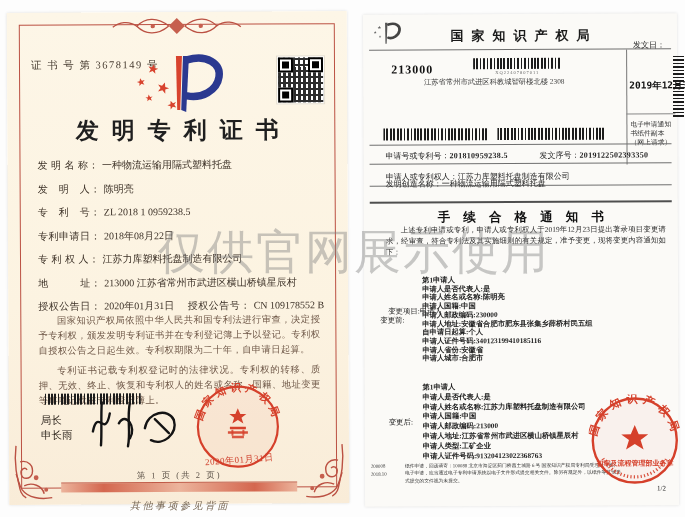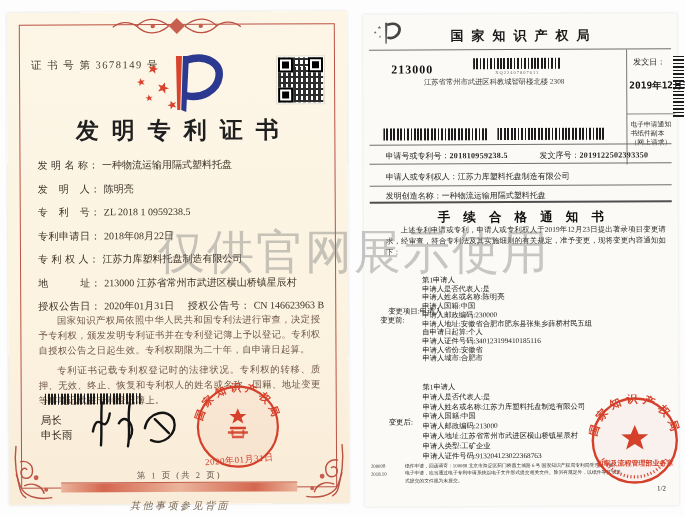--- a/index.html
+++ b/index.html
@@ -57,36 +57,36 @@
   .hr{position:absolute;left:6px;right:6px;border-top:1.3px solid #6f6f6f;}
   .hr1{top:35px}.hr2{top:130px}.hr3{top:149px}.hr4{top:171px}
   .hr5{top:187px;border-top:2.2px solid #4f4f4f;}
   .postcode{position:absolute;left:28px;top:48px;font-size:12px;font-weight:bold;letter-spacing:1px;color:#111;}
   .bc{background:repeating-linear-gradient(90deg,#1c1c1c 0 1.5px,transparent 1.5px 3px,#1c1c1c 3px 5px,transparent 5px 6.8px);}
   .bc1{position:absolute;left:110px;top:44px;width:88px;height:11px;}
   .bc-no{position:absolute;left:110px;top:56px;width:88px;text-align:center;font-size:4.5px;letter-spacing:1px;color:#666;}
   .addr1{position:absolute;left:26px;top:63px;width:210px;text-align:center;font-size:7.3px;color:#3c3c3c;}
   .addr2{position:absolute;left:26px;top:74px;width:210px;text-align:center;font-size:7.3px;color:#3c3c3c;}
   .vline{position:absolute;left:263px;top:36px;height:115px;border-left:1px solid #777;}
-  .issue-label{position:absolute;left:270px;top:43px;font-size:8px;color:#222;}
+  .issue-label{position:absolute;left:270px;top:26px;font-size:8px;color:#222;}
   .issue-date{position:absolute;left:266px;top:66px;font-size:9.5px;font-weight:bold;
         font-family:"DejaVu Sans Mono",monospace;white-space:nowrap;color:#111;}
   .subline{position:absolute;left:263px;right:2px;top:100px;border-top:1px solid #888;}
   .copy-note{position:absolute;left:267px;top:106px;width:45px;font-size:6.8px;line-height:1.35;color:#2e2e2e;}
   .bc2{position:absolute;left:20px;top:114px;width:104px;height:12px;}
   .bc3{position:absolute;left:134px;top:114px;width:108px;height:12px;}
   .n-row{position:absolute;font-size:8px;color:#1f1f1f;white-space:nowrap;}
   .n-row b{letter-spacing:.3px;}
   .notice-title{position:absolute;left:0;right:0;top:195px;text-align:center;font-size:12.5px;
         font-weight:bold;letter-spacing:5px;text-indent:5px;color:#111;}
   .n-body{position:absolute;left:22px;right:12px;top:210px;font-size:7.4px;line-height:1.5;
         text-indent:2em;color:#2b2b2b;text-align:justify;}
   .chg{position:absolute;font-size:7.4px;color:#222;margin-top:48px;}
   .list{position:absolute;left:58px;font-size:7.3px;color:#222;}
-  .list div{white-space:nowrap;}
+  .list div{white-space:nowrap;font-weight:bold;}
   .list.before div{line-height:8.7px;}
   .list.after div{line-height:9.8px;}
   .n-seal{position:absolute;left:224px;top:381px;z-index:5;}
   .foot-codes{position:absolute;left:6px;top:448px;font-size:4.8px;line-height:1.6;color:#333;}
   .foot-notes{position:absolute;left:40px;right:58px;top:448px;font-size:4.8px;line-height:1.55;color:#333;}
   .n-page{position:absolute;left:292px;top:471px;font-size:7px;color:#222;}
   
   .edge-bc{position:absolute;left:673px;top:56px;width:11px;height:62px;
         background:repeating-linear-gradient(180deg,#1c1c1c 0 1.5px,transparent 1.5px 3px,#1c1c1c 3px 5px,transparent 5px 7px);}
   
@@ -162,21 +162,21 @@
       </div>
       <div class="f-row">
         <span class="f-label">地　　　址：</span>
         <span class="f-value">213000 江苏省常州市武进区横山桥镇星辰村</span>
       </div>
       <div class="f-row f-split">
         <span>
           <span class="f-label">授权公告日：</span><span class="f-value">2020年01月31日</span>
         </span>
         <span>
-          <span class="f-label">授权公告号：</span><span class="f-value">CN 146623963 B</span>
+          <span class="f-label">授权公告号：</span><span class="f-value">CN 109178552 B</span>
         </span>
       </div>
     </div>
 
     <div class="cert-pars">
       <p>国家知识产权局依照中华人民共和国专利法进行审查，决定授予专利权，颁发发明专利证书并在专利登记簿上予以登记。专利权自授权公告之日起生效。专利权期限为二十年，自申请日起算。</p>
       <p>专利证书记载专利权登记时的法律状况。专利权的转移、质押、无效、终止、恢复和专利权人的姓名或名称、国籍、地址变更等事项记载在专利登记簿上。</p>
     </div>
 
     <div class="cert-barcode"></div>
@@ -272,21 +272,21 @@
     <div class="n-row" style="left:176px;top:136px">
       <span>发文序号：</span><b>2019122502393350</b>
     </div>
     <div class="hr hr3"></div>
 
     <div class="n-row" style="left:22px;top:157px">
       <span>申请人或专利权人：</span><span>江苏力库塑料托盘制造有限公司</span>
     </div>
     <div class="hr hr4"></div>
 
-    <div class="n-row" style="left:22px;top:176px">
+    <div class="n-row" style="left:22px;top:164px">
       <span>发明创造名称：</span><span>一种物流运输用隔式塑料托盘</span>
     </div>
     <div class="hr hr5"></div>
 
     <div class="notice-title">手 续 合 格 通 知 书</div>
     <div class="n-body">上述专利申请或专利，申请人或专利权人于2019年12月23日提出著录项目变更请求，经审查，符合专利法及其实施细则的有关规定，准予变更，现将变更内容通知如下：</div>
 
     <div class="chg" style="left:24px;top:244px">变更项目:申请人</div>
     <div class="chg" style="left:16px;top:253px">变更前:</div>
 

